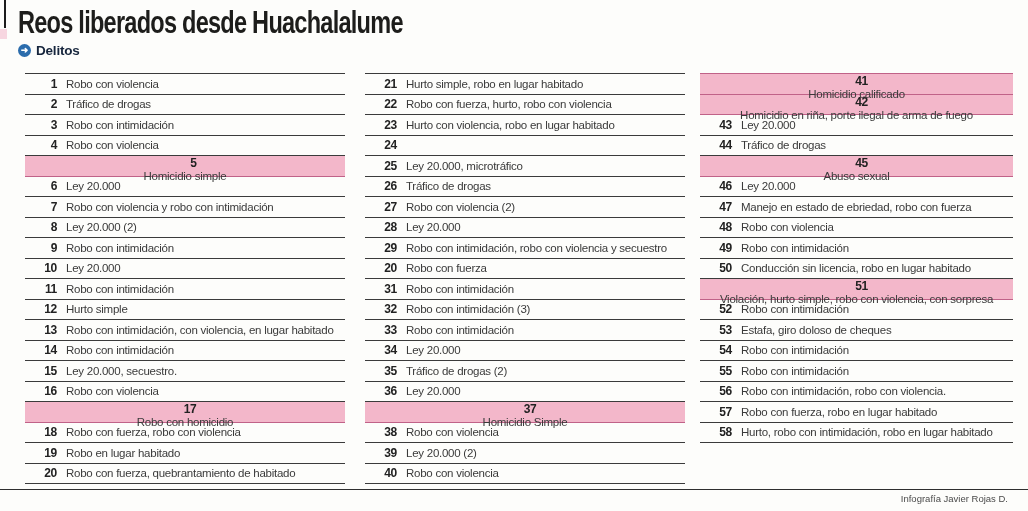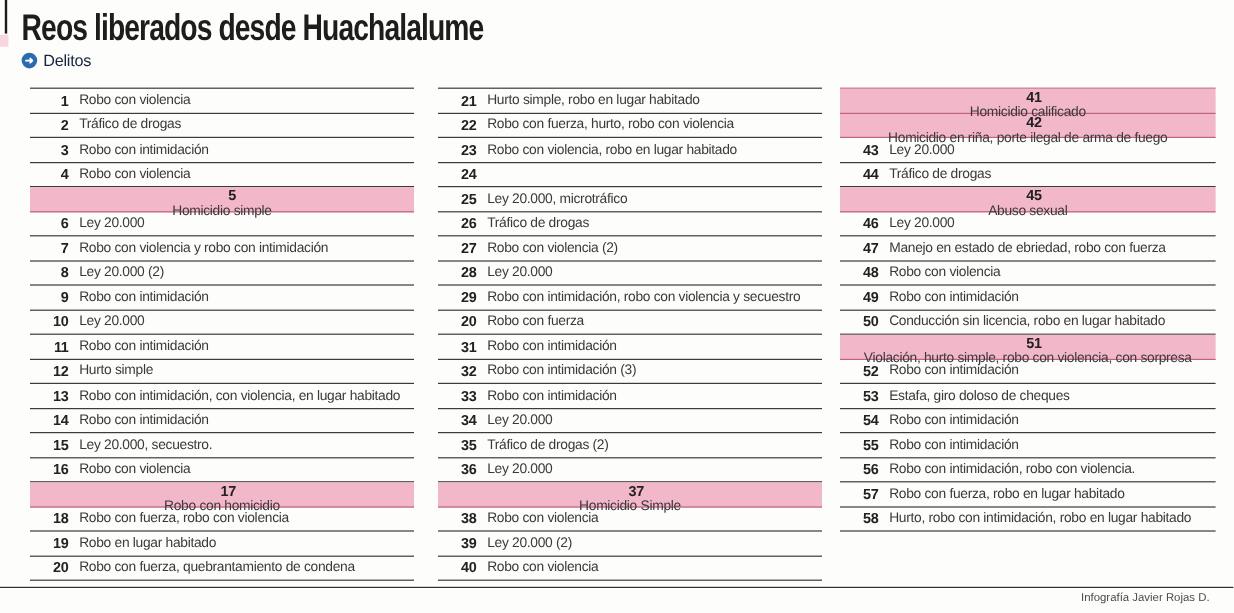--- a/index.html
+++ b/index.html
@@ -47,21 +47,21 @@
     background: var(--accent-blue, #2b6cac);
     color: #ffffff;
     font-size: 9px;
     line-height: 13px;
     text-align: center;
     font-weight: bold;
     margin-right: 5px;
   }
   .section-label {
     font-size: 13.5px;
-    font-weight: normal;
+    font-weight: bold;
     color: #16253c;
     letter-spacing: -0.2px;
   }
   .columns {
     position: absolute;
     left: 25px; top: 73px;
     display: flex;
   }
   .column { border-top: 1px solid var(--row-border, #3b3b3b); }
   .column.c0 { width: 320px; margin-right: 20px; }
@@ -195,35 +195,35 @@
       <div class="row">
         <span class="num">18</span>
         <span class="txt">Robo con fuerza, robo con violencia</span>
       </div>
       <div class="row">
         <span class="num">19</span>
         <span class="txt">Robo en lugar habitado</span>
       </div>
       <div class="row">
         <span class="num">20</span>
-        <span class="txt">Robo con fuerza, quebrantamiento de condena</span>
+        <span class="txt">Robo con fuerza, quebrantamiento de habitado</span>
       </div>
     </div>
   <div class="column c1" style="border-top-color: rgb(59, 59, 59);">
       <div class="row">
         <span class="num">21</span>
         <span class="txt">Hurto simple, robo en lugar habitado</span>
       </div>
       <div class="row">
         <span class="num">22</span>
         <span class="txt">Robo con fuerza, hurto, robo con violencia</span>
       </div>
       <div class="row">
         <span class="num">23</span>
-        <span class="txt">Robo con violencia, robo en lugar habitado</span>
+        <span class="txt">Hurto con violencia, robo en lugar habitado</span>
       </div>
       <div class="row">
         <span class="num">24</span>
       </div>
       <div class="row">
         <span class="num">25</span>
         <span class="txt">Ley 20.000, microtráfico</span>
       </div>
       <div class="row">
         <span class="num">26</span>

